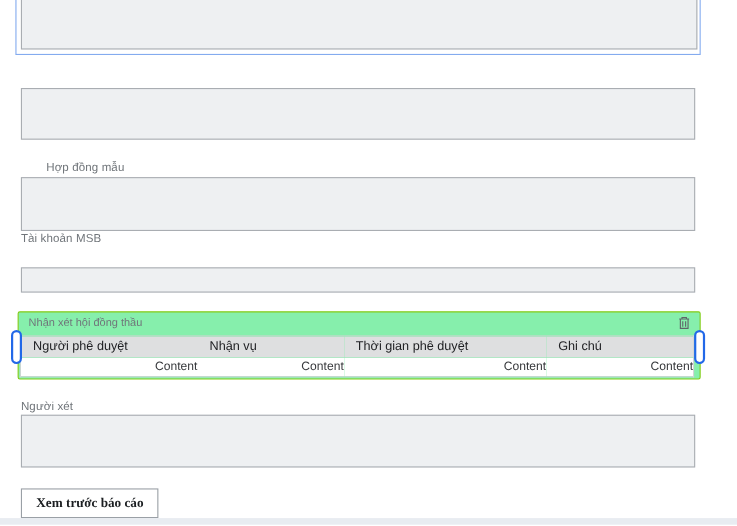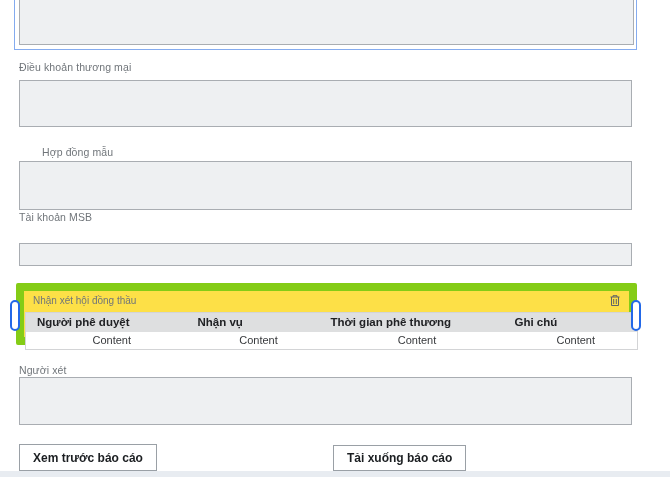--- a/index.html
+++ b/index.html
@@ -20,69 +20,68 @@
   .comp-top {
     left:14px; top:-14px; width:623px; height:64px;
     border:1px solid #84abef; background:transparent;
   }
   .comp-top-area {
     left:19px; top:-14px; width:615px; height:59px;
   }
   
   .comp-table {
     left:16px; top:283px; width:621px; height:62px;
-    border:8px solid #84cc16; border-radius:2px; background:#fde047;
+    border:1px solid #84cc16; border-radius:2px; background:#86efac;
   }
   .comp-table-label {
     position:absolute; left:9px; top:4px;
     font-size:10px; color:#70757a;
   }
   .trash-btn {
     position:absolute; right:7px; top:3px; width:14px; height:14px;
     background:transparent; border:none; cursor:pointer; padding:0;
   }
   .grab-handle {
     width:10px; height:31px; background:#ffffff;
     border:2px solid #2268e8; border-radius:6px;
   }
   .mini-table {
     position:absolute; left:1px; top:21px; width:612px;
     border:1px solid #d3d4d6; border-collapse:collapse;
     table-layout:fixed;
   }
   .mini-table th {
     background:#dedfe0; height:19px; text-align:left;
-    font-size:11.5px; font-weight:bold; color:#202124;
+    font-size:11.5px; font-weight:normal; color:#202124;
     padding:0 0 0 11px; white-space:nowrap; overflow:hidden;
   }
   .mini-table td {
-    background:#ffffff; height:18px; text-align:center;
+    background:#ffffff; height:18px; text-align:right;
     font-size:11px; font-weight:normal; color:#37393c;
     padding:0 0 0 11px; white-space:nowrap; overflow:hidden;
   }
   .action-btn {
     position:absolute; height:27px; padding:0 13px;
     background:#ffffff; border:1px solid #9aa0a6;
-    font-family:Liberation Sans, sans-serif;
+    font-family:Liberation Serif, serif;
     font-size:12px; font-weight:bold; color:#1b1e21;
     cursor:pointer; white-space:nowrap;
   }
   .bottom-bar {
     left:0; top:471px; width:670px; height:6px; background:#e8ecf1;
   }
 </style>
 </head>
 <body>
 
 <div class="page">
 
   <div class="abs comp-top"></div>
   <div class="abs comp-top-area field-box"></div>
 
-  <div class="abs field-label" style="left:19px; top:61px;">Điều khoản thương mại</div>
   <div class="abs field-box" style="left:19px; top:80px; width:613px; height:47px;"></div>
 
   <div class="abs field-label" style="left:19px; top:146px;padding-left:23px;">Hợp đồng mẫu</div>
   <div class="abs field-box" style="left:19px; top:161px; width:613px; height:49px;"></div>
 
   <div class="abs field-label" style="left:19px; top:211px;">Tài khoản MSB</div>
   <div class="abs field-box" style="left:19px; top:243px; width:613px; height:23px;"></div>
 
   <div class="abs comp-table">
     <div class="comp-table-label">Nhận xét hội đồng thầu</div>
@@ -103,38 +102,37 @@
       <colgroup>
         <col style="width:161px">
           <col style="width:133px">
           <col style="width:184px">
           <col style="width:134px">
       </colgroup>
       <thead>
         <tr>
           <th>Người phê duyệt</th>
           <th>Nhận vụ</th>
-          <th>Thời gian phê thương</th>
+          <th>Thời gian phê duyệt</th>
           <th>Ghi chú</th>
         </tr>
       </thead>
       <tbody>
         <tr>
           <td>Content</td>
           <td>Content</td>
           <td>Content</td>
           <td>Content</td>
         </tr>
       </tbody>
     </table>
   </div>
   <div class="abs grab-handle" style="left:10px; top:300px;"></div>
   <div class="abs grab-handle" style="left:631px; top:300px;"></div>
 
   <div class="abs field-label" style="left:19px; top:364px;">Người xét</div>
   <div class="abs field-box" style="left:19px; top:377px; width:613px; height:48px;"></div>
 
   <button class="action-btn" style="left:19px; top:444px;">Xem trước báo cáo</button>
-  <button class="action-btn" style="left:333px; top:445px; height:26px;">Tải xuống báo cáo</button>
 
   <div class="abs bottom-bar"></div>
 
 </div>
 
 </body></html>

